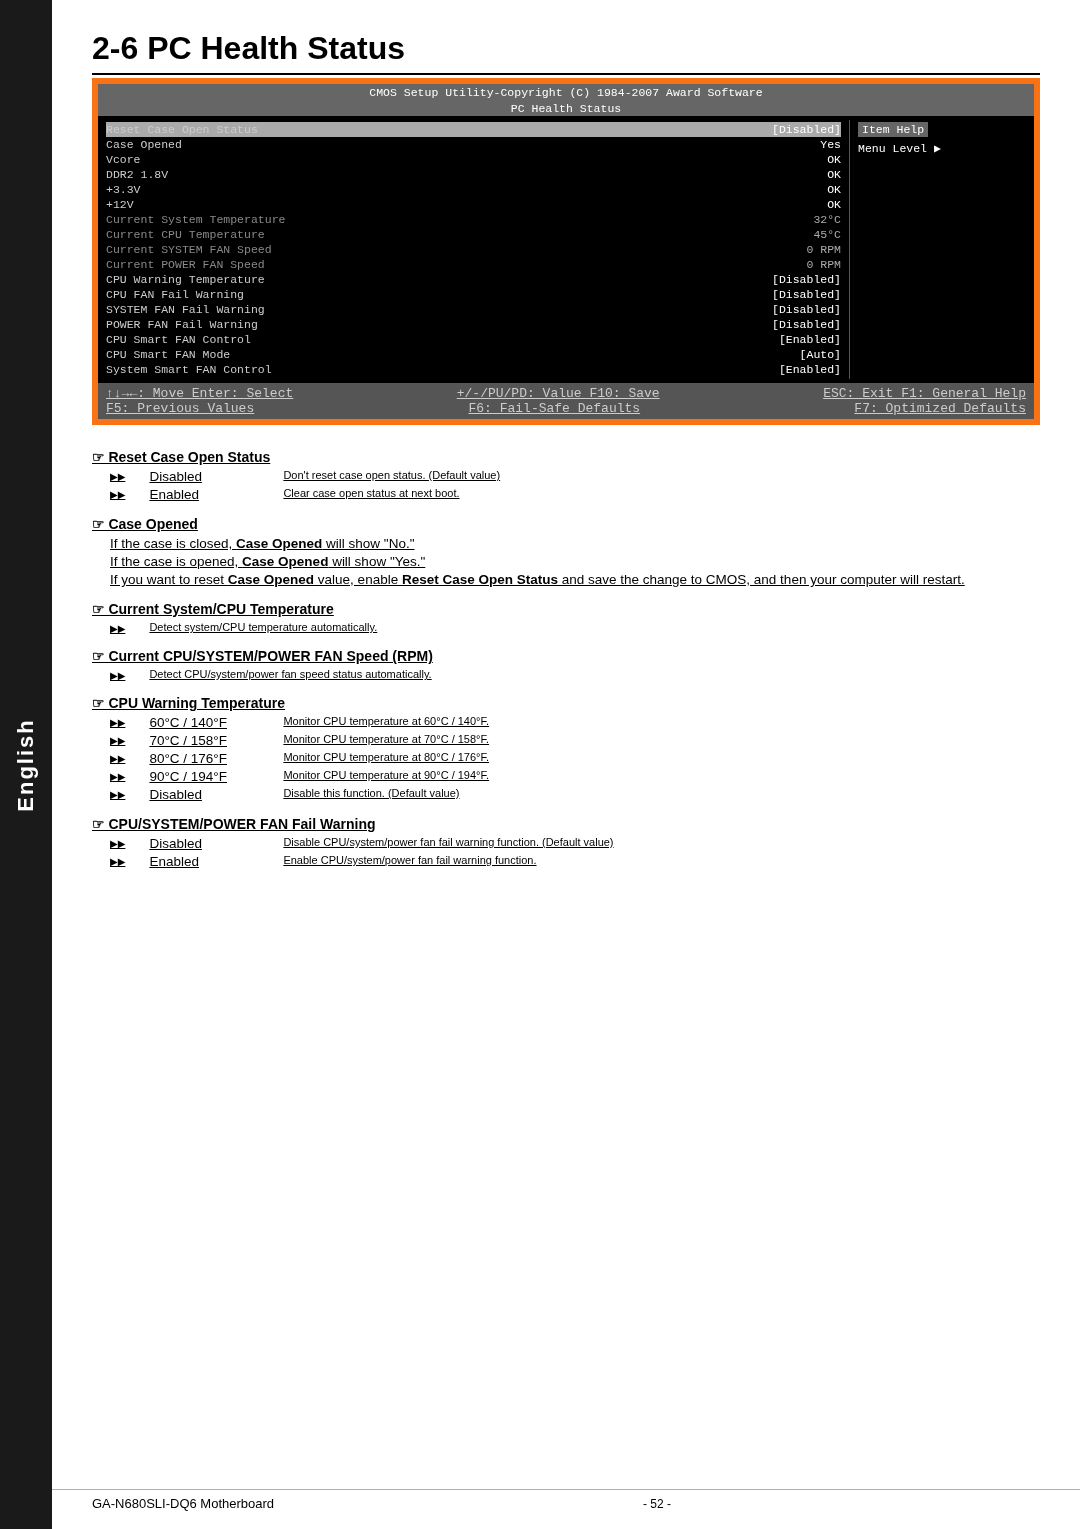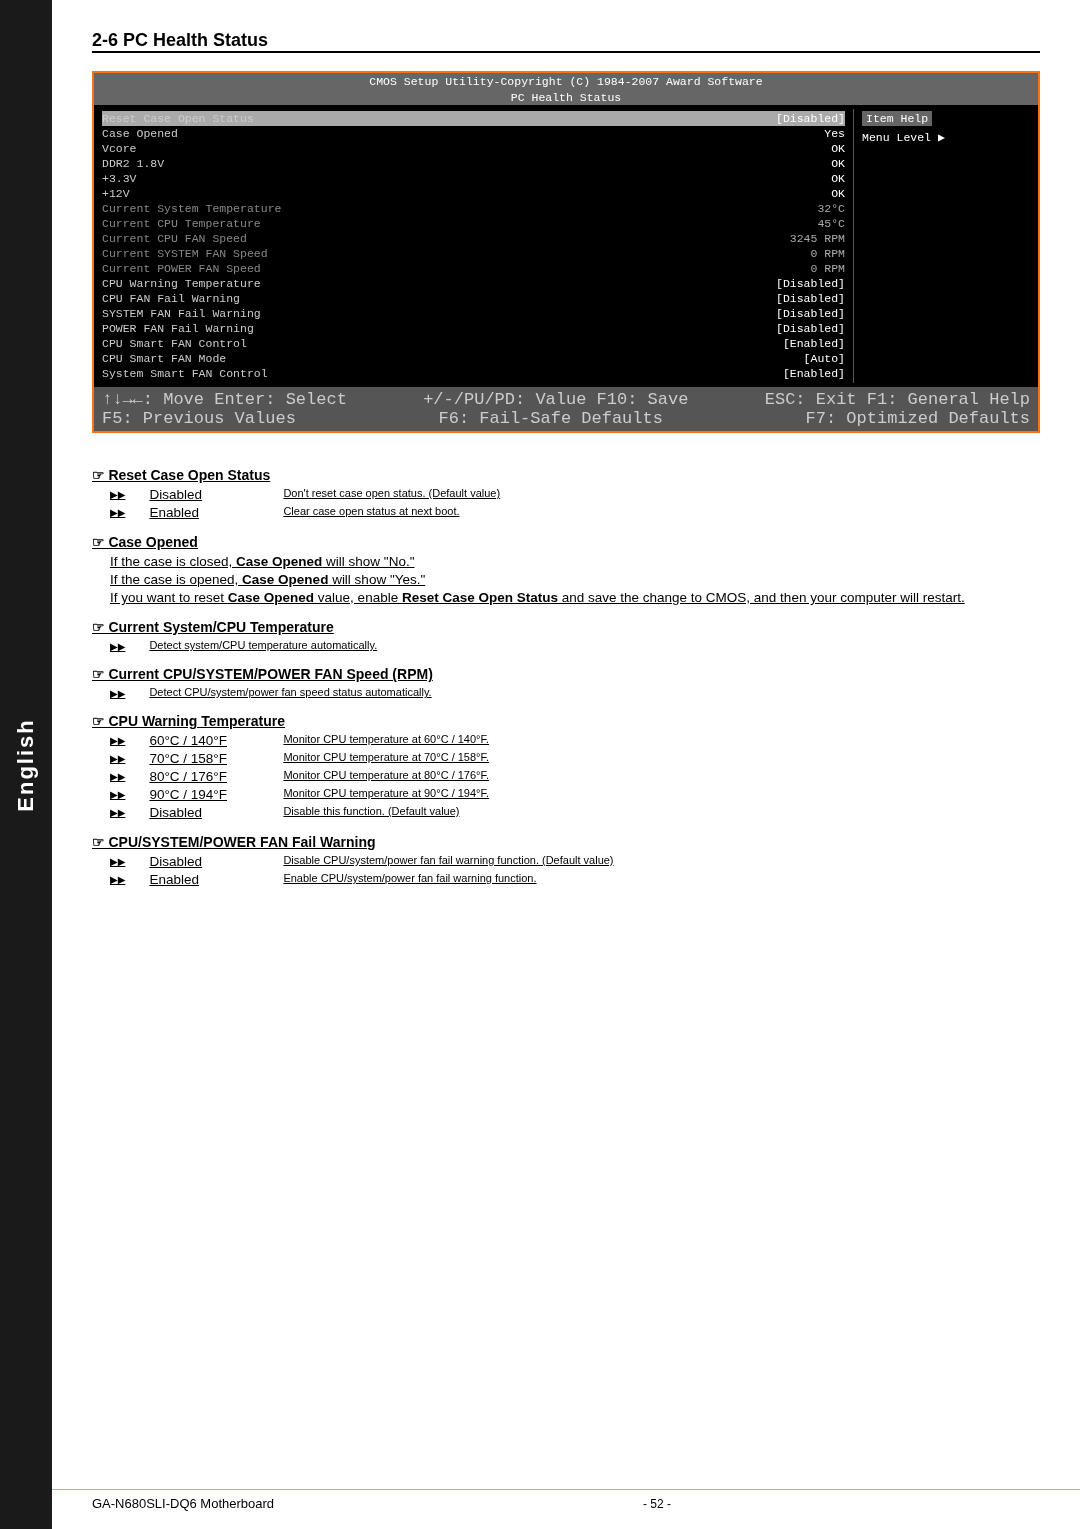--- a/index.html
+++ b/index.html
@@ -35,34 +35,35 @@
     }
 
     
     .main-content {
       margin-left: 52px;
       padding: 30px 40px 40px 40px;
     }
 
     
     .page-title {
-      font-size: 18px;
+      font-size: 32px;
       font-weight: bold;
-      margin-bottom: 18px;
+      margin-bottom: 3px;
       border-bottom: 2px solid #000;
+      padding-bottom: 6px;
     }
 
     
     .bios-box {
-      border: 2px solid #f97316;
+      border: 6px solid #f97316;
       background: #000;
       color: #ccc;
       font-family: 'Courier New', monospace;
       font-size: 12px;
-      margin-bottom: 34px;
+      margin-bottom: 24px;
       padding: 0;
     }
     .bios-header {
       background: #666;
       color: #fff;
       text-align: center;
       padding: 2px 0;
       font-size: 11.5px;
     }
     .bios-subheader {
@@ -106,26 +107,27 @@
     .bios-item-help .help-title {
       background: #666;
       color: #fff;
       padding: 1px 4px;
       display: inline-block;
       margin-bottom: 4px;
     }
     .bios-footer {
       background: #555;
       color: #ccc;
-      font-size: 17px;
+      font-size: 13px;
       padding: 3px 8px;
       display: flex;
       flex-wrap: wrap;
       gap: 0 20px;
       justify-content: space-between;
+      text-decoration: underline;
     }
 
     
     .section {
       margin-bottom: 14px;
       text-decoration: underline;
     }
     .section-title {
       font-weight: bold;
       margin-bottom: 4px;
@@ -230,24 +232,20 @@
             <span class="label">+12V</span>
             <span class="value">OK</span>
           </div>
           <div class="bios-row dimmed">
             <span class="label">Current System Temperature</span>
             <span class="value">32°C</span>
           </div>
           <div class="bios-row dimmed">
             <span class="label">Current CPU Temperature</span>
             <span class="value">45°C</span>
-          </div>
-          <div class="bios-row dimmed">
-            <span class="label">Current CPU FAN Speed</span>
-            <span class="value">3245 RPM</span>
           </div>
           <div class="bios-row dimmed">
             <span class="label">Current SYSTEM FAN Speed</span>
             <span class="value">0 RPM</span>
           </div>
           <div class="bios-row dimmed">
             <span class="label">Current POWER FAN Speed</span>
             <span class="value">0 RPM</span>
           </div>
           <div class="bios-row">

